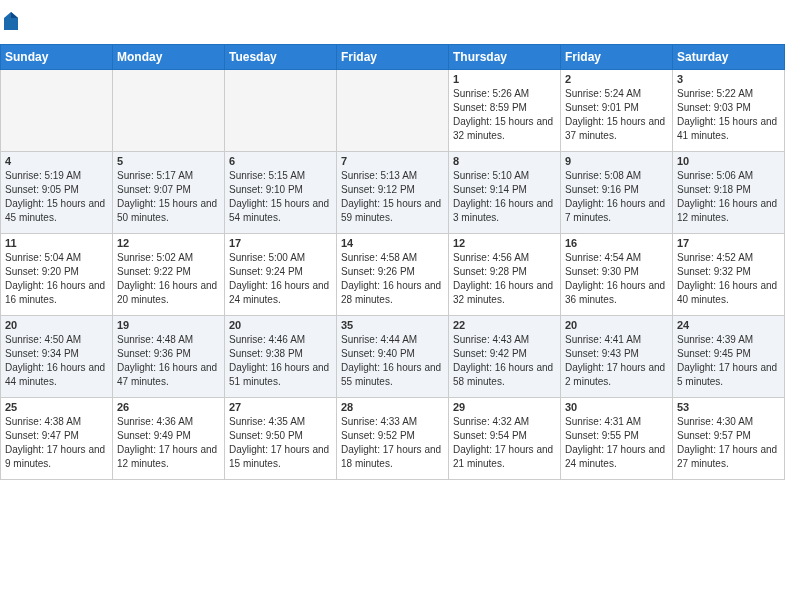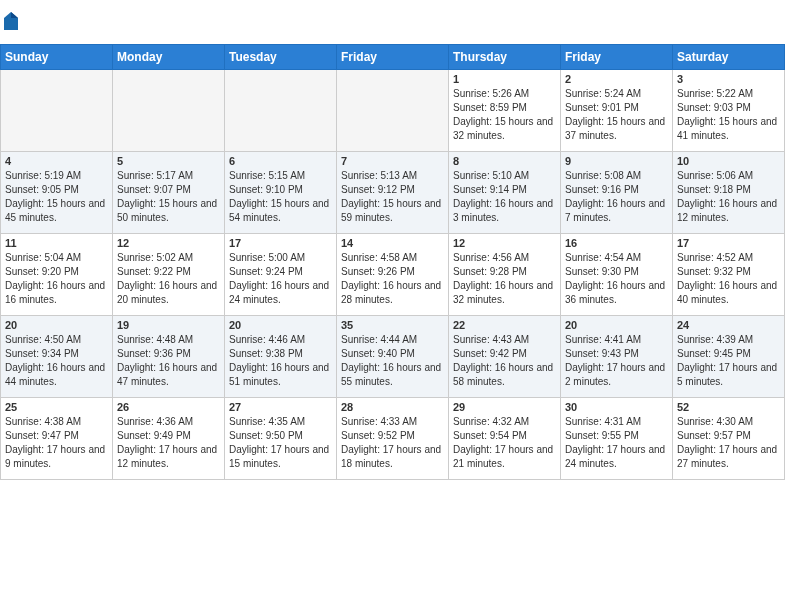--- a/index.html
+++ b/index.html
@@ -374,21 +374,21 @@
       </td>
           <td>
         <div class="day-num">30</div>
         <div class="day-info">
           Sunrise: 4:31 AM<br>
           Sunset: 9:55 PM<br>
           Daylight: 17 hours and 24 minutes.
         </div>
       </td>
           <td>
-        <div class="day-num">52</div>
+        <div class="day-num">53</div>
         <div class="day-info">
           Sunrise: 4:30 AM<br>
           Sunset: 9:57 PM<br>
           Daylight: 17 hours and 27 minutes.
         </div>
       </td>
         </tr>
       </tbody>
   </table>
 </div>

